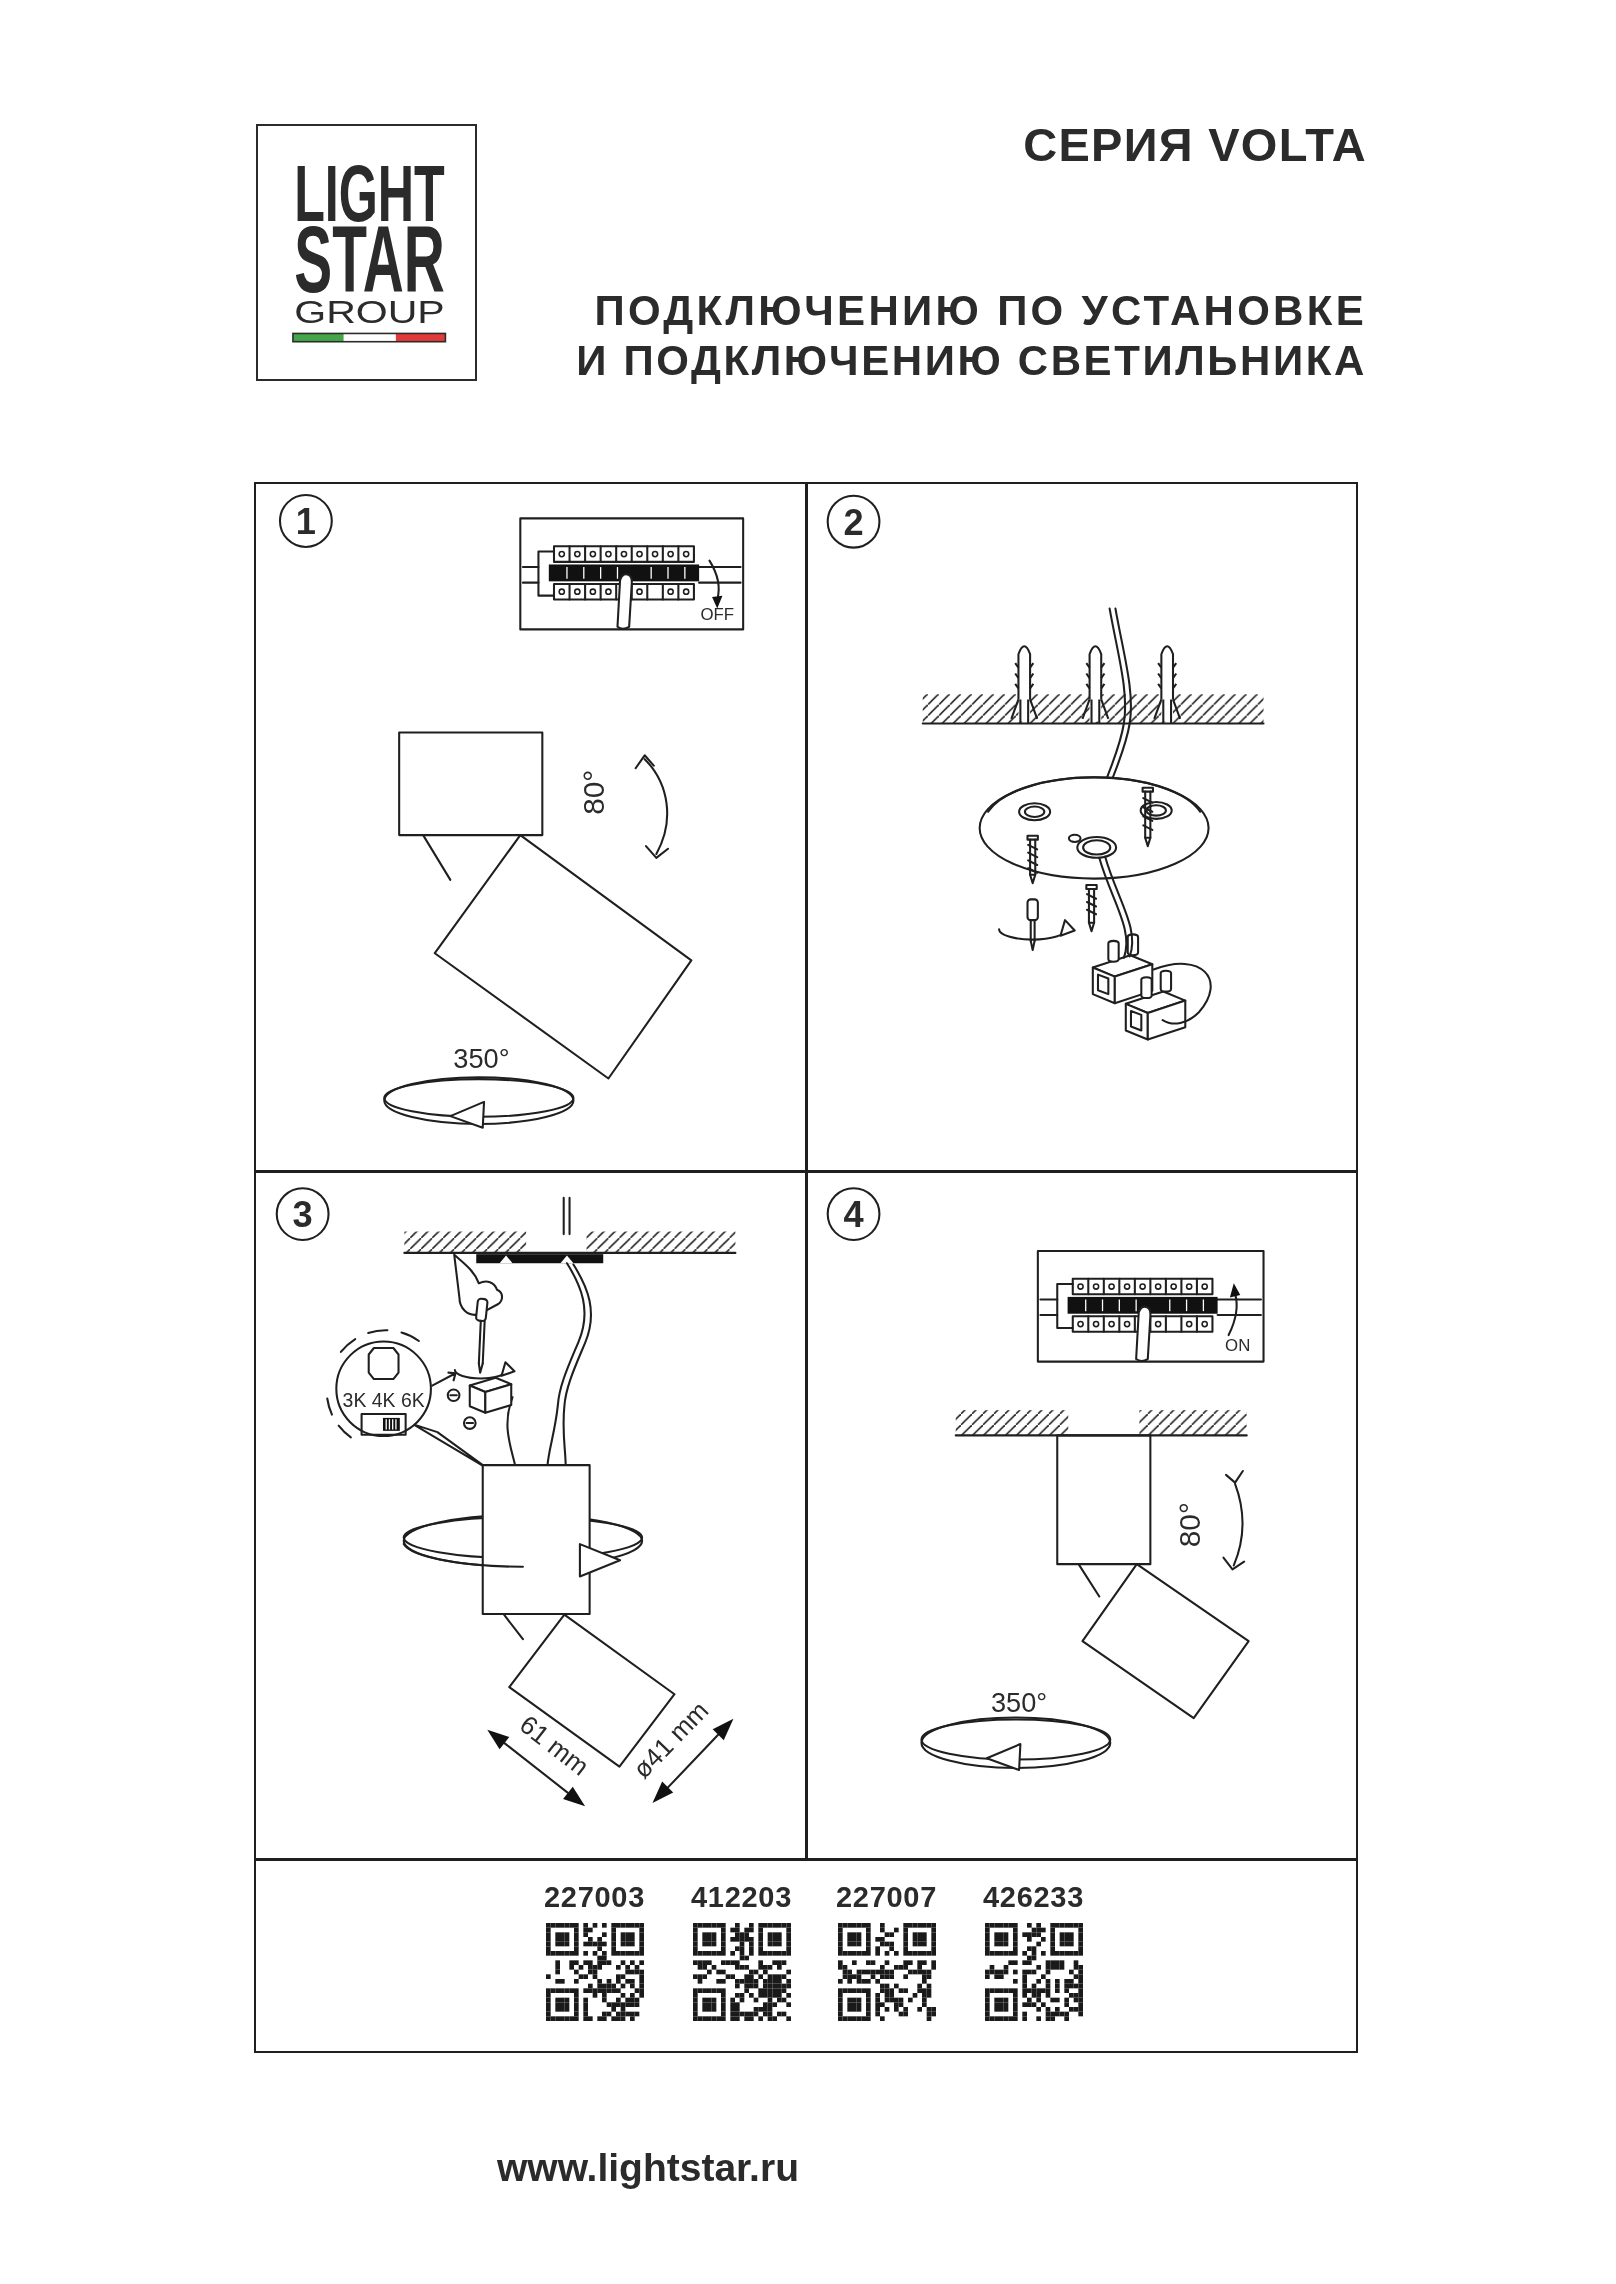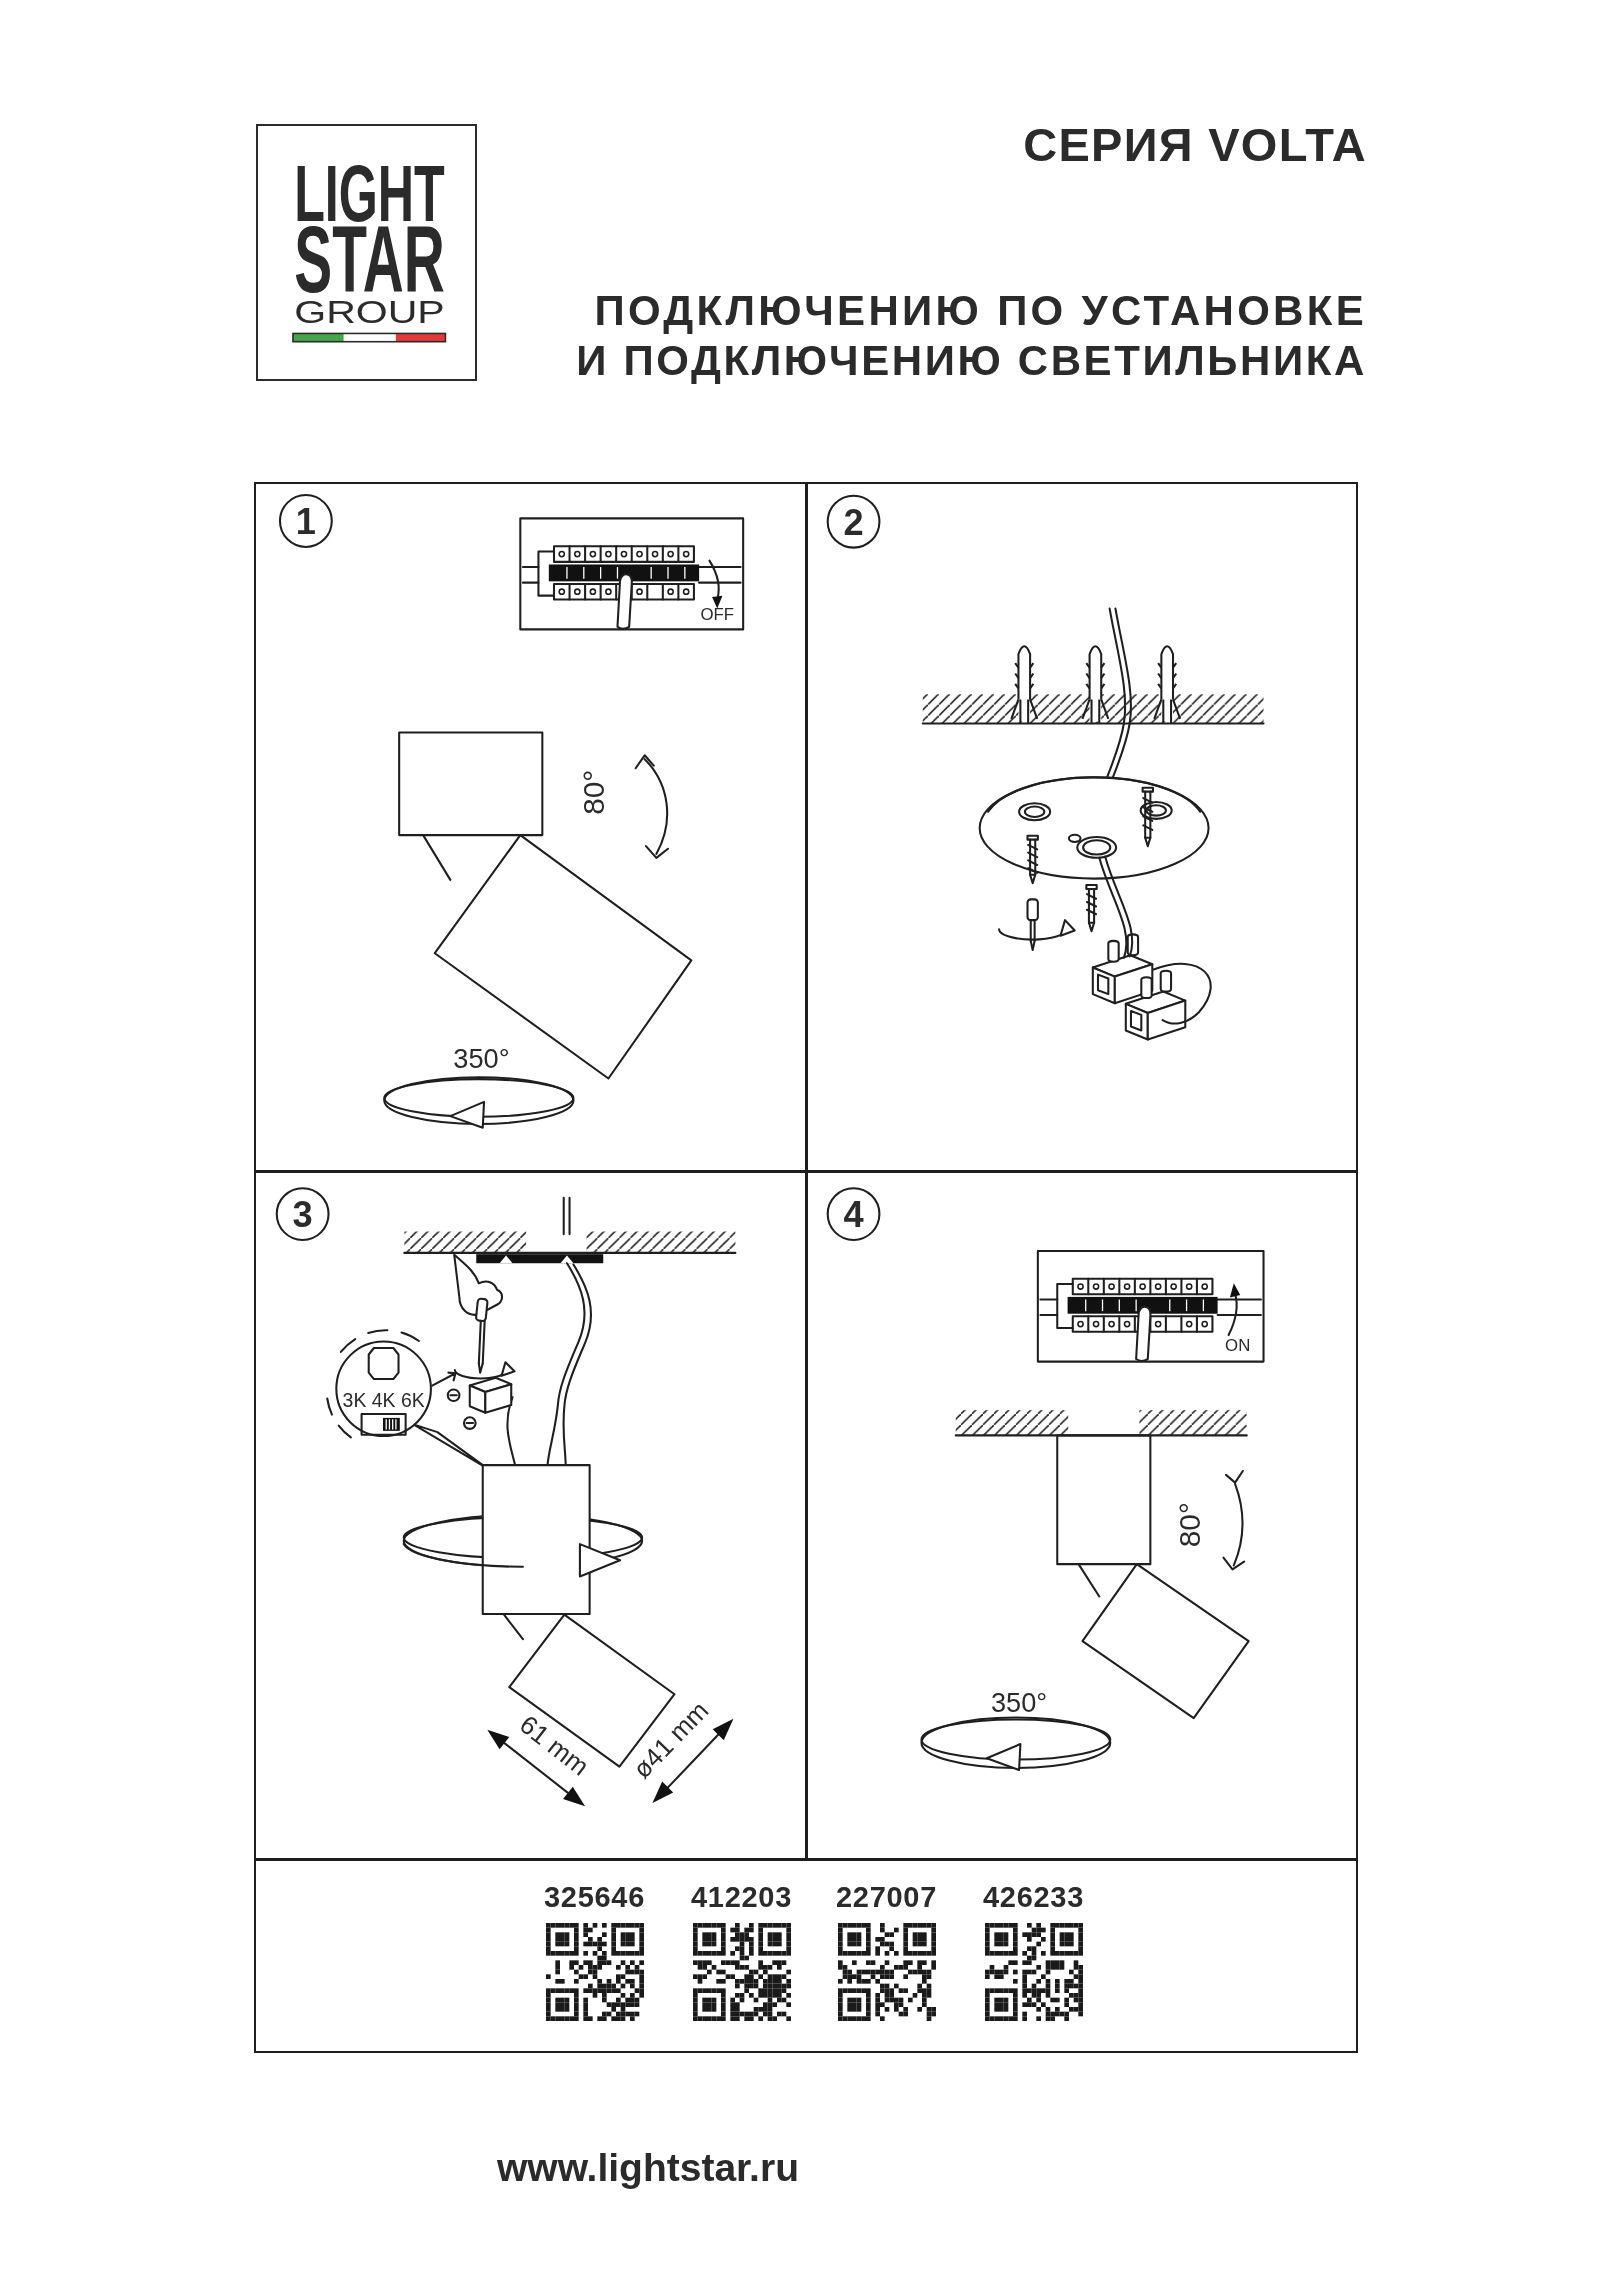--- a/index.html
+++ b/index.html
@@ -427,21 +427,21 @@
         <g>
           <text x="328" y="834" font-size="42" text-anchor="middle">350°</text>
           <ellipse class="ln" cx="323" cy="882" rx="146" ry="39"></ellipse>
           <ellipse class="ln" cx="323" cy="877" rx="146" ry="31"></ellipse>
           <polygon class="lnw" points="278,906 330,884 328,924"></polygon>
         </g>
       </svg>
     </div>
 
     <div class="abs qr-item" style="left:267px;top:1397px;">
-      <div class="qr-label">325646</div>
+      <div class="qr-label">227003</div>
       <svg viewBox="0 0 147 147">
           <rect x="56" y="0" width="7" height="7"></rect>
           <rect x="70" y="0" width="7" height="7"></rect>
           <rect x="84" y="0" width="7" height="7"></rect>
           <rect x="56" y="7" width="7" height="7"></rect>
           <rect x="63" y="7" width="7" height="7"></rect>
           <rect x="56" y="14" width="7" height="7"></rect>
           <rect x="84" y="14" width="7" height="7"></rect>
           <rect x="63" y="21" width="7" height="7"></rect>
           <rect x="77" y="21" width="7" height="7"></rect>

